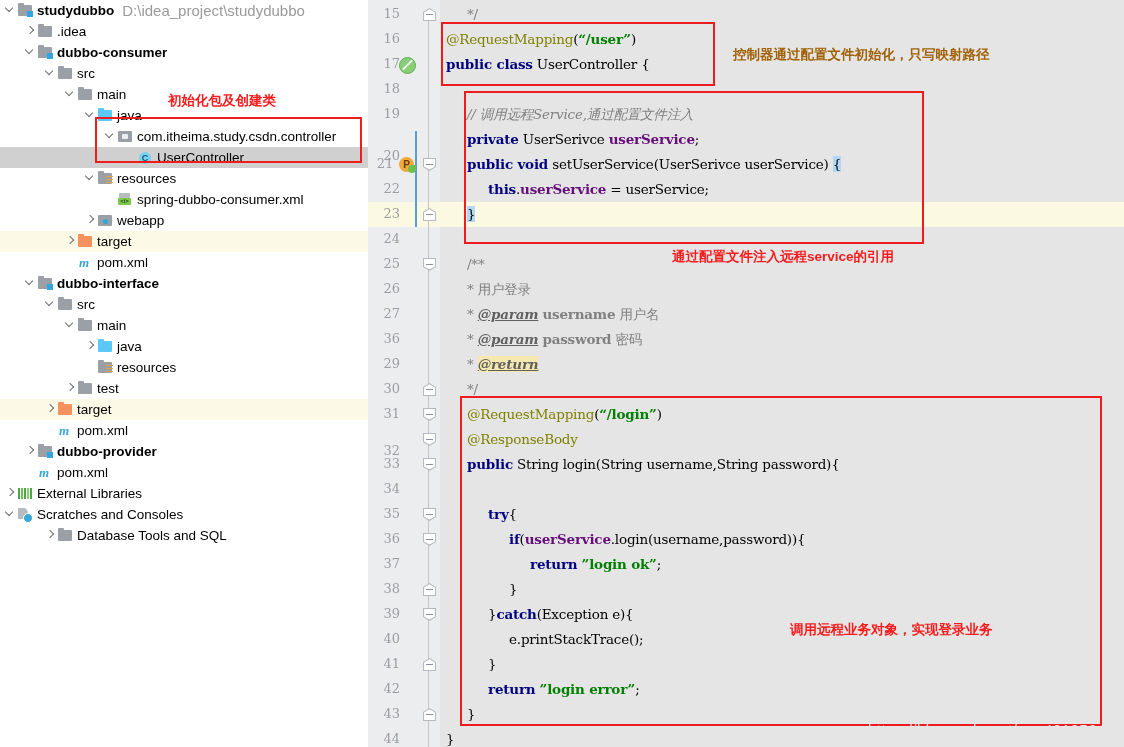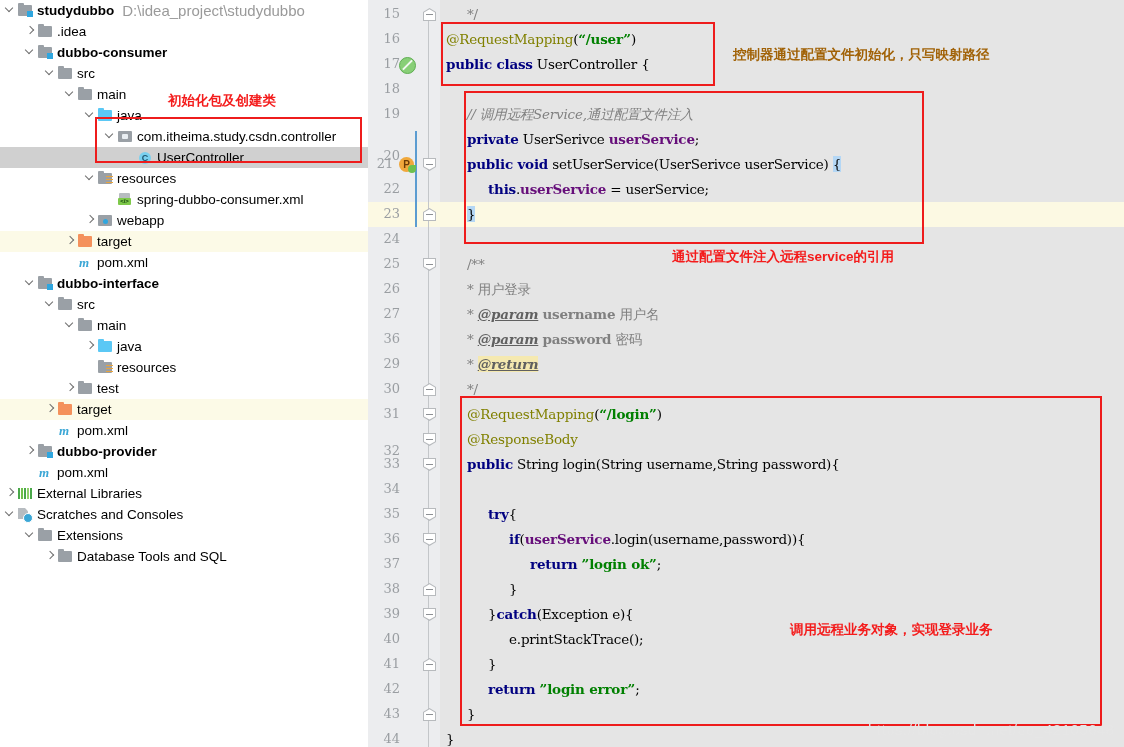--- a/index.html
+++ b/index.html
@@ -161,21 +161,20 @@
         <div class="tree-row"><span style="display:inline-block;width:64px;height:21px;vertical-align:top"></span><span class="tw r"></span><span class="ico"><span class="f-grey"></span></span><span class="lbl">test</span></div>
         <div class="tree-row excl"><span style="display:inline-block;width:44px;height:21px;vertical-align:top"></span><span class="tw r"></span><span class="ico"><span class="f-orange"></span></span><span class="lbl">target</span></div>
         <div class="tree-row"><span style="display:inline-block;width:44px;height:21px;vertical-align:top"></span><span class="tw"></span><span class="ico"><span class="m-ico">m</span></span><span class="lbl">pom.xml</span></div>
         <div class="tree-row"><span style="display:inline-block;width:24px;height:21px;vertical-align:top"></span><span class="tw r"></span><span class="ico"><span class="f-grey"></span><span class="badge-blue"></span></span><span class="lbl b">dubbo-provider</span></div>
         <div class="tree-row"><span style="display:inline-block;width:24px;height:21px;vertical-align:top"></span><span class="tw"></span><span class="ico"><span class="m-ico">m</span></span><span class="lbl">pom.xml</span></div>
         <div class="tree-row"><span style="display:inline-block;width:4px;height:21px;vertical-align:top"></span><span class="tw r"></span><span class="ico"><span class="lib-ico"></span></span><span class="lbl">External Libraries</span></div>
         <div class="tree-row"><span style="display:inline-block;width:4px;height:21px;vertical-align:top"></span><span class="tw d"></span><span class="ico"><span class="scr-ico">
               <span class="pg"></span>
               <span class="clk"></span>
             </span></span><span class="lbl">Scratches and Consoles</span></div>
-        <div class="tree-row"><span style="display:inline-block;width:24px;height:21px;vertical-align:top"></span><span class="tw d"></span><span class="ico"><span class="f-grey"></span></span><span class="lbl">Extensions</span></div>
         <div class="tree-row"><span style="display:inline-block;width:44px;height:21px;vertical-align:top"></span><span class="tw r"></span><span class="ico"><span class="f-grey"></span></span><span class="lbl">Database Tools and SQL</span></div>
       </div>
   </div>
 
   <div id="editor">
     <div id="gutter">
         <div class="caretline-g" style="top: 202px;"></div>
         <div class="foldline" style="top: 10px; height: 737px;"></div>
         <div class="bluebar" style="top: 131px; height: 96px;"></div>
         <div class="ln" style="top: 6px;">15</div>

